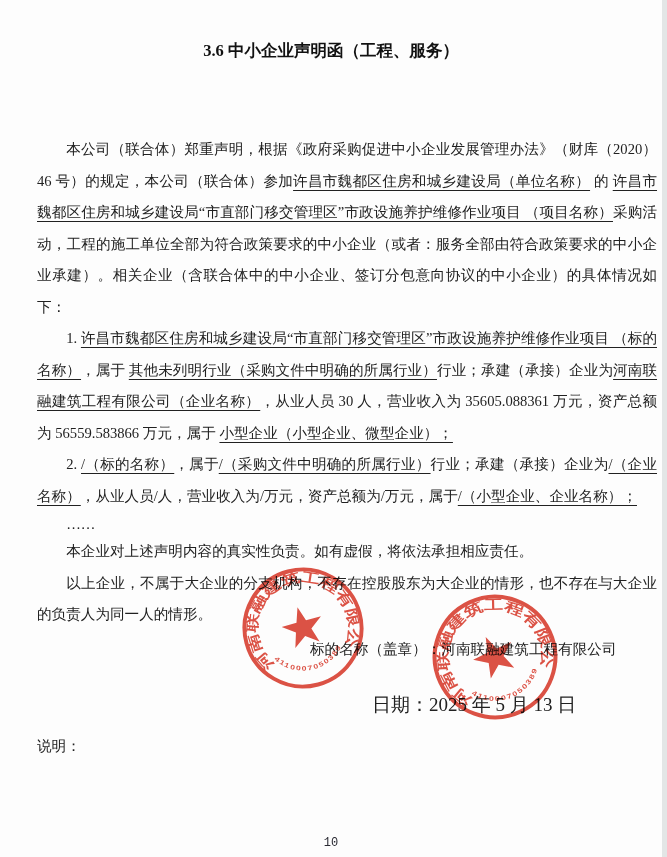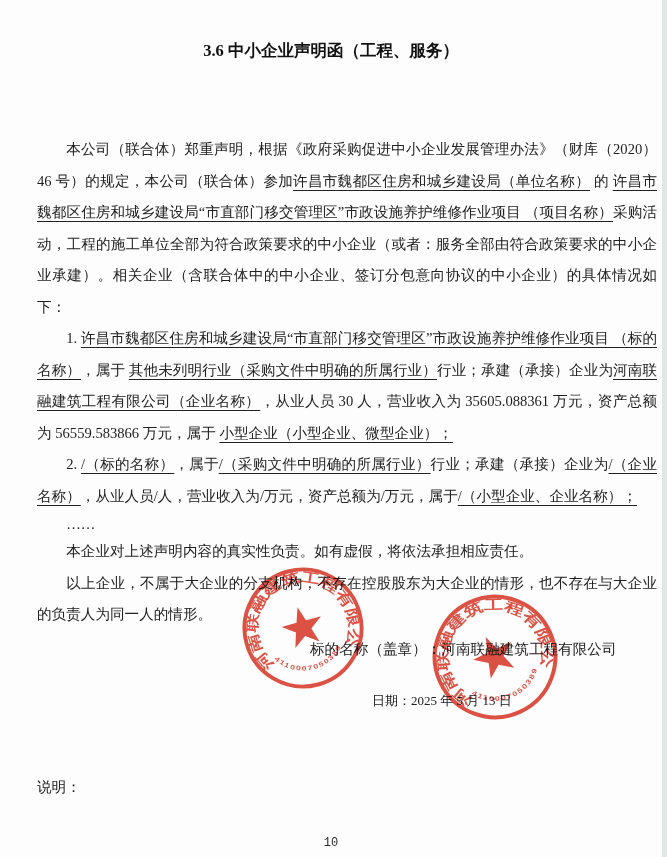--- a/index.html
+++ b/index.html
@@ -20,24 +20,24 @@
     position:absolute; top:102px; left:37px; width:620px;
     font-size:14.6px; line-height:31.5px; text-align:justify;margin-top:32px;
   }
   .body-text p { margin:0; text-indent:2em; }
   .body-text p.ellipsis-line { line-height:24px; }
   .u { text-decoration:underline; text-underline-offset:4px; text-decoration-thickness:1px; }
   .sig-line {
     position:absolute; top:640px; left:310px; font-size:14.6px; white-space:nowrap;
   }
   .date-line {
-    position:absolute; top:692px; left:372px; font-size:13px; white-space:nowrap;
+    position:absolute; top:692px; left:372px; font-size:19px; white-space:nowrap;
   }
   .notes {
-    position:absolute; top:774px; left:37px; width:620px;
+    position:absolute; top:733px; left:37px; width:620px;
     font-size:14.6px; line-height:27px; text-align:justify;
   }
   .notes p { margin:0; }
   .page-number {
     position:absolute; top:836px; left:0; width:662px; text-align:center;
     font-size:12px; color:#2a2a33;font-family:Liberation Mono, monospace;
   }
   .seal {
     position:absolute; mix-blend-mode:multiply; opacity:0.88;
     pointer-events:none;

